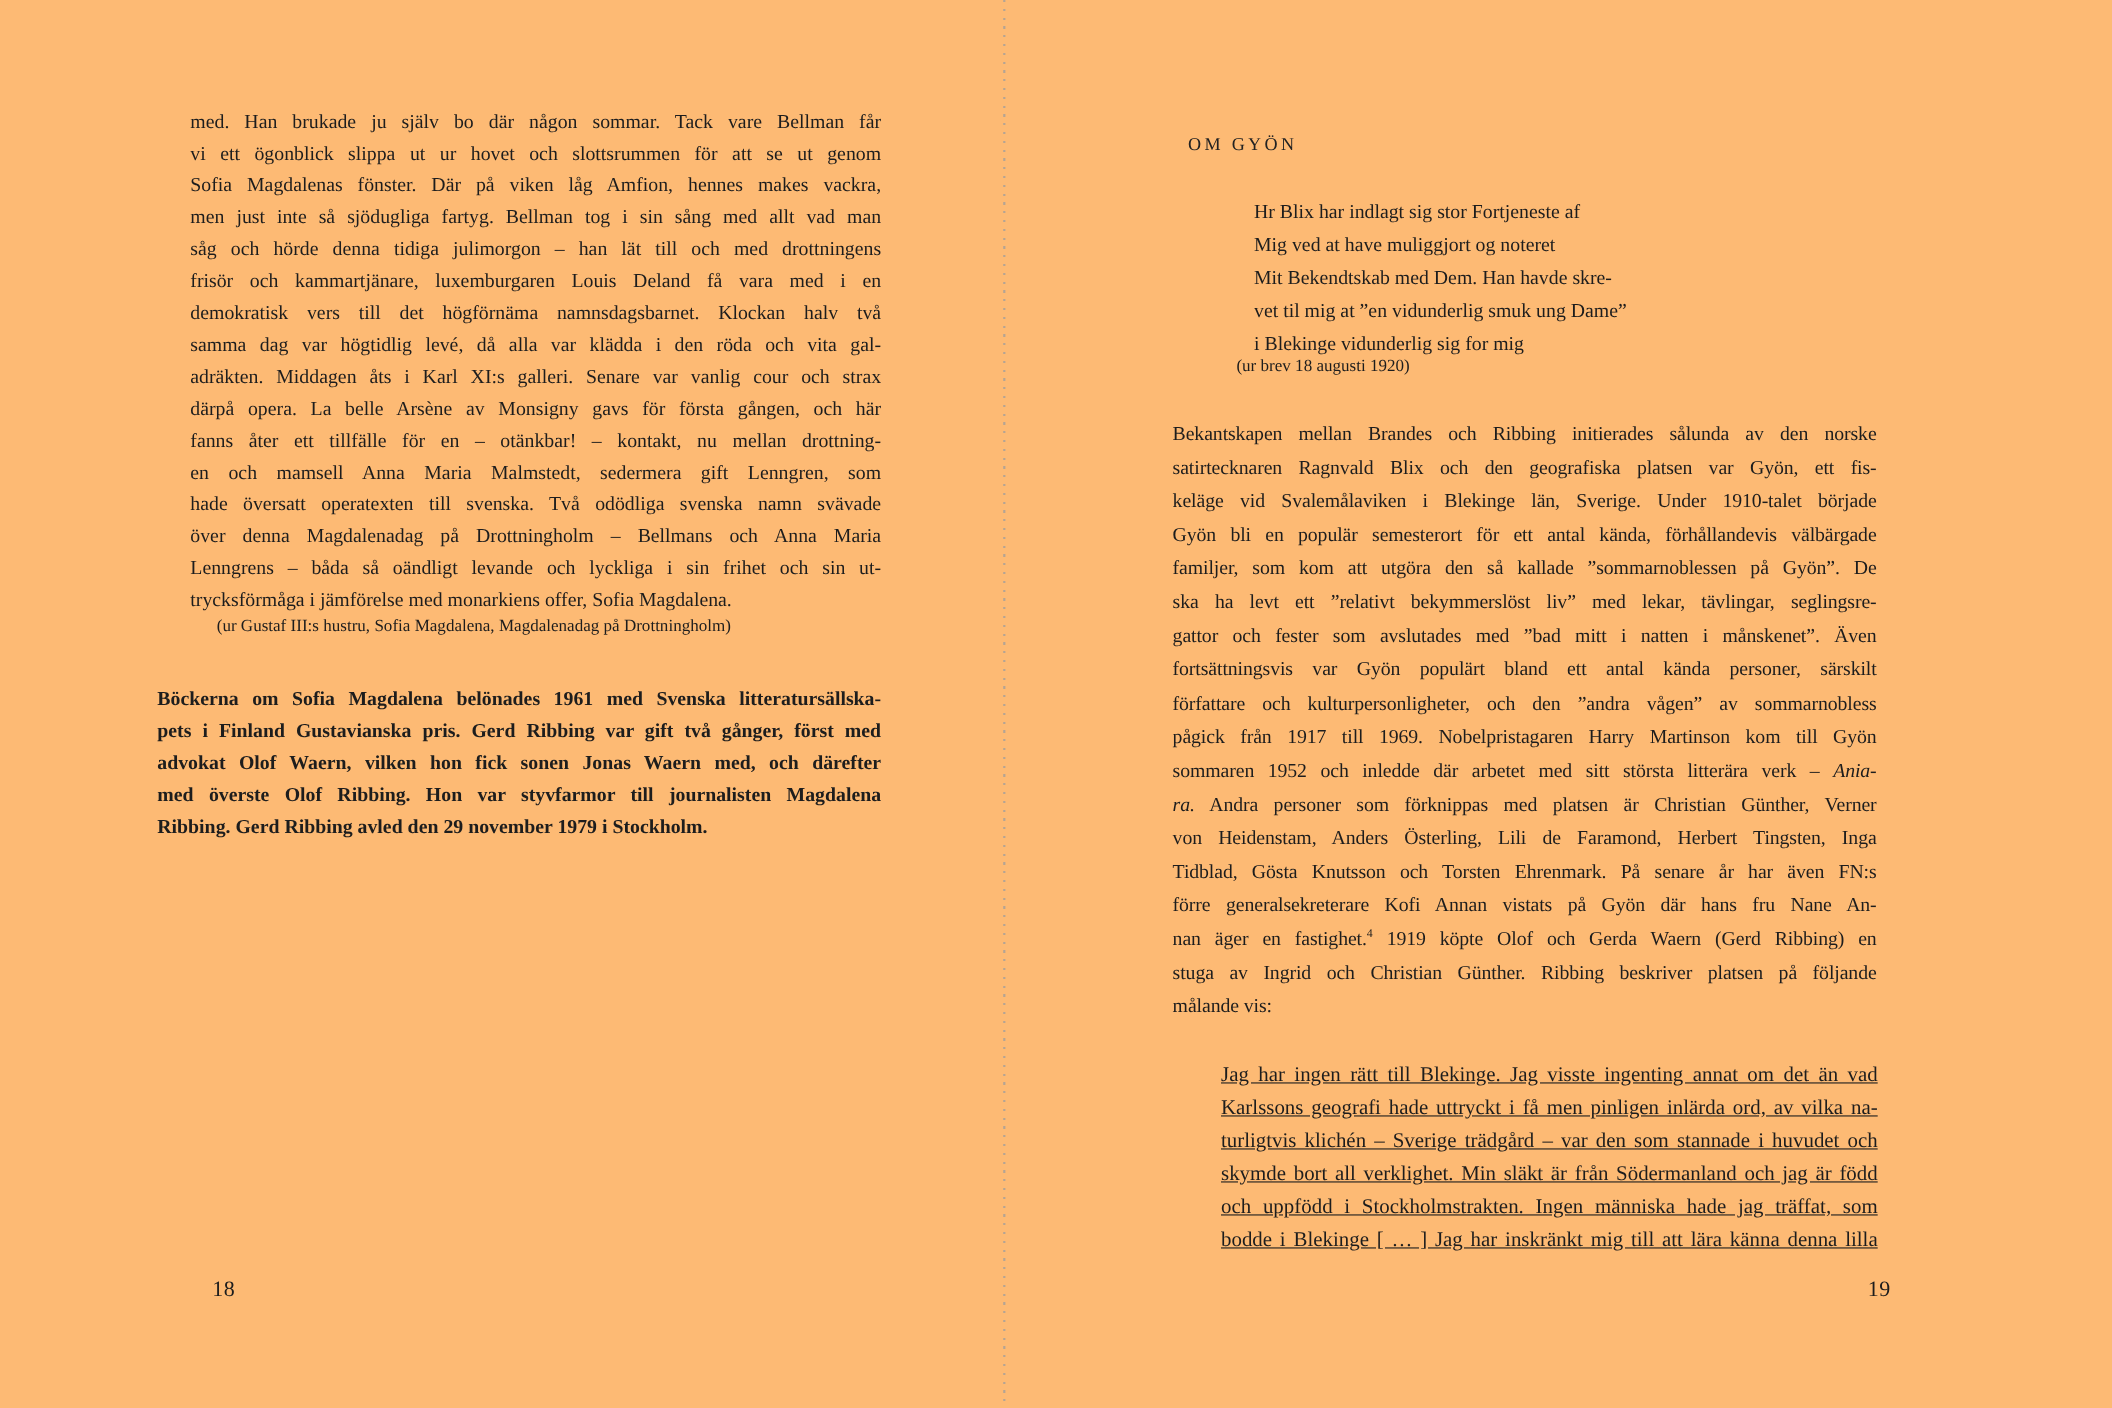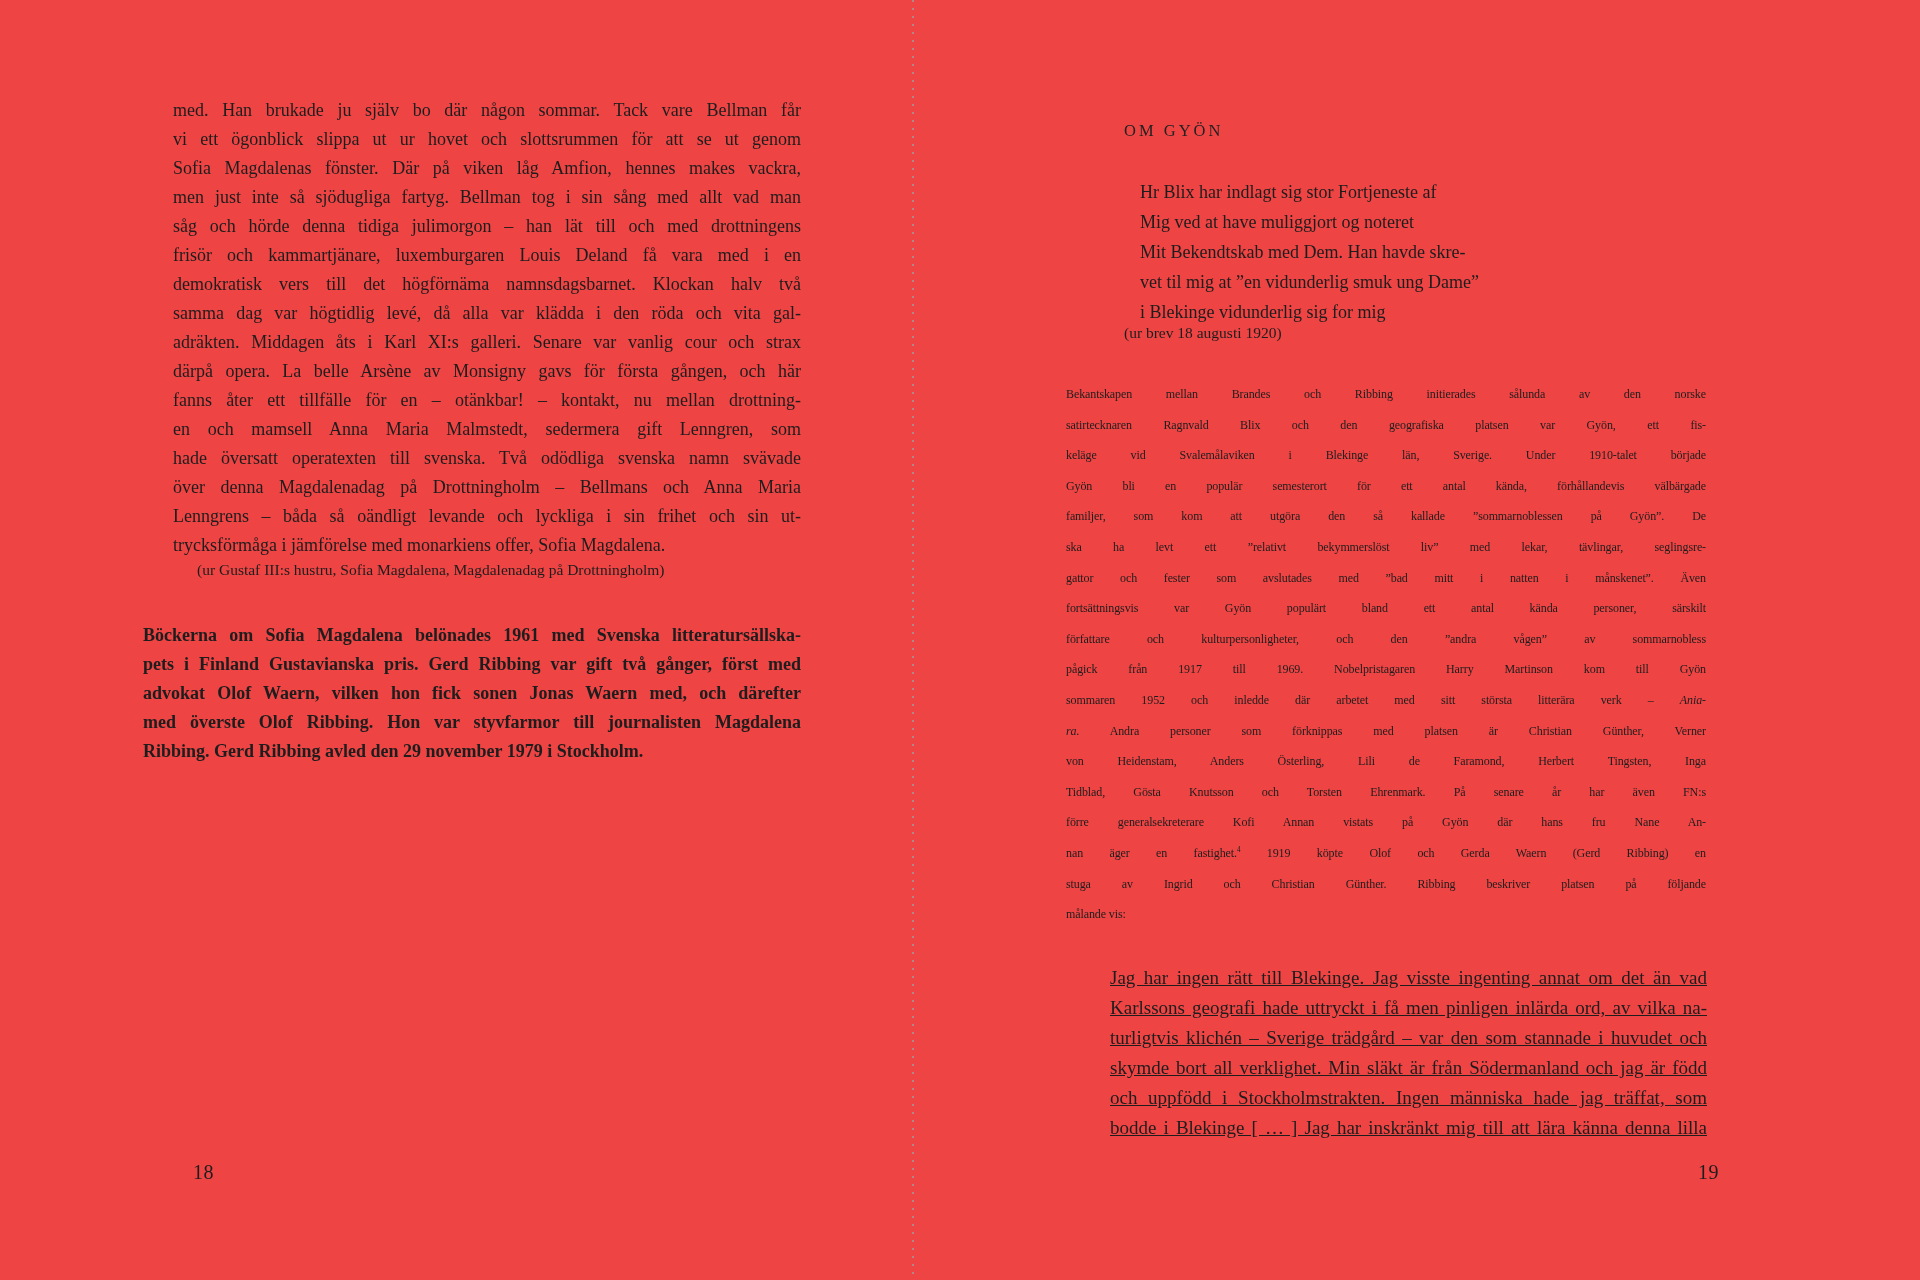--- a/index.html
+++ b/index.html
@@ -2,21 +2,21 @@
 <html><head>
 <meta charset="utf-8">
 <style>
   html, body {
     margin: 0; padding: 0;
     width: 1920px; height: 1280px;
     background: #ffffff;
     font-family: "Liberation Serif", "DejaVu Serif", serif;
     color: #1d1d1d;
   }
-  .spread { position: relative; width: 1920px; height: 1280px; background: #ef4444; overflow: hidden; }
+  .spread { position: relative; width: 1920px; height: 1280px; background: #fdba74; overflow: hidden; }
 
   .fold {
     position: absolute; left: 912px; top: 0; bottom: 0; width: 2px;
     background-image: repeating-linear-gradient(to bottom, #9d9d9d 0 2px, transparent 2px 8px);
     opacity: .75;
   }
 
   .line { white-space: normal; }
   .justified .line { text-align: justify; text-align-last: justify; }
   .justified .line.last { text-align-last: left; }
@@ -39,33 +39,32 @@
   }
   .pagenum { font-size: 20px; letter-spacing: .5px; }
   .num-left  { position: absolute; left: 193px; top: 1161px; }
   .num-right { position: absolute; left: 1698px; top: 1161px; }
 
   
   .chapter-header {
     position: absolute; left: 1080px; top: 121px;
     font-size: 16.5px; letter-spacing: 3px; text-transform: uppercase;
     color: #222;
-    margin-left: 44px;
   }
   .poem {
     position: absolute; left: 1112px; top: 177px; width: 560px;
     font-size: 18px; line-height: 30px; margin-left: 28px;
   }
   .poem-cit {
     position: absolute; left: 1124px; top: 323px; width: 400px;
     font-size: 15.5px; line-height: 20px;
   }
   .para-right {
     position: absolute; left: 1066px; top: 379px; width: 640px;
-    font-size: 12px; line-height: 30.6px; letter-spacing: -0.1px;
+    font-size: 18px; line-height: 30.6px; letter-spacing: -0.1px;
   }
   .quote2 {
     position: absolute; left: 1110px; top: 963px; width: 597px;
     font-size: 19px; line-height: 30px; text-decoration: underline;
   }
 </style>
 </head>
 <body>
 
 <div class="spread">

